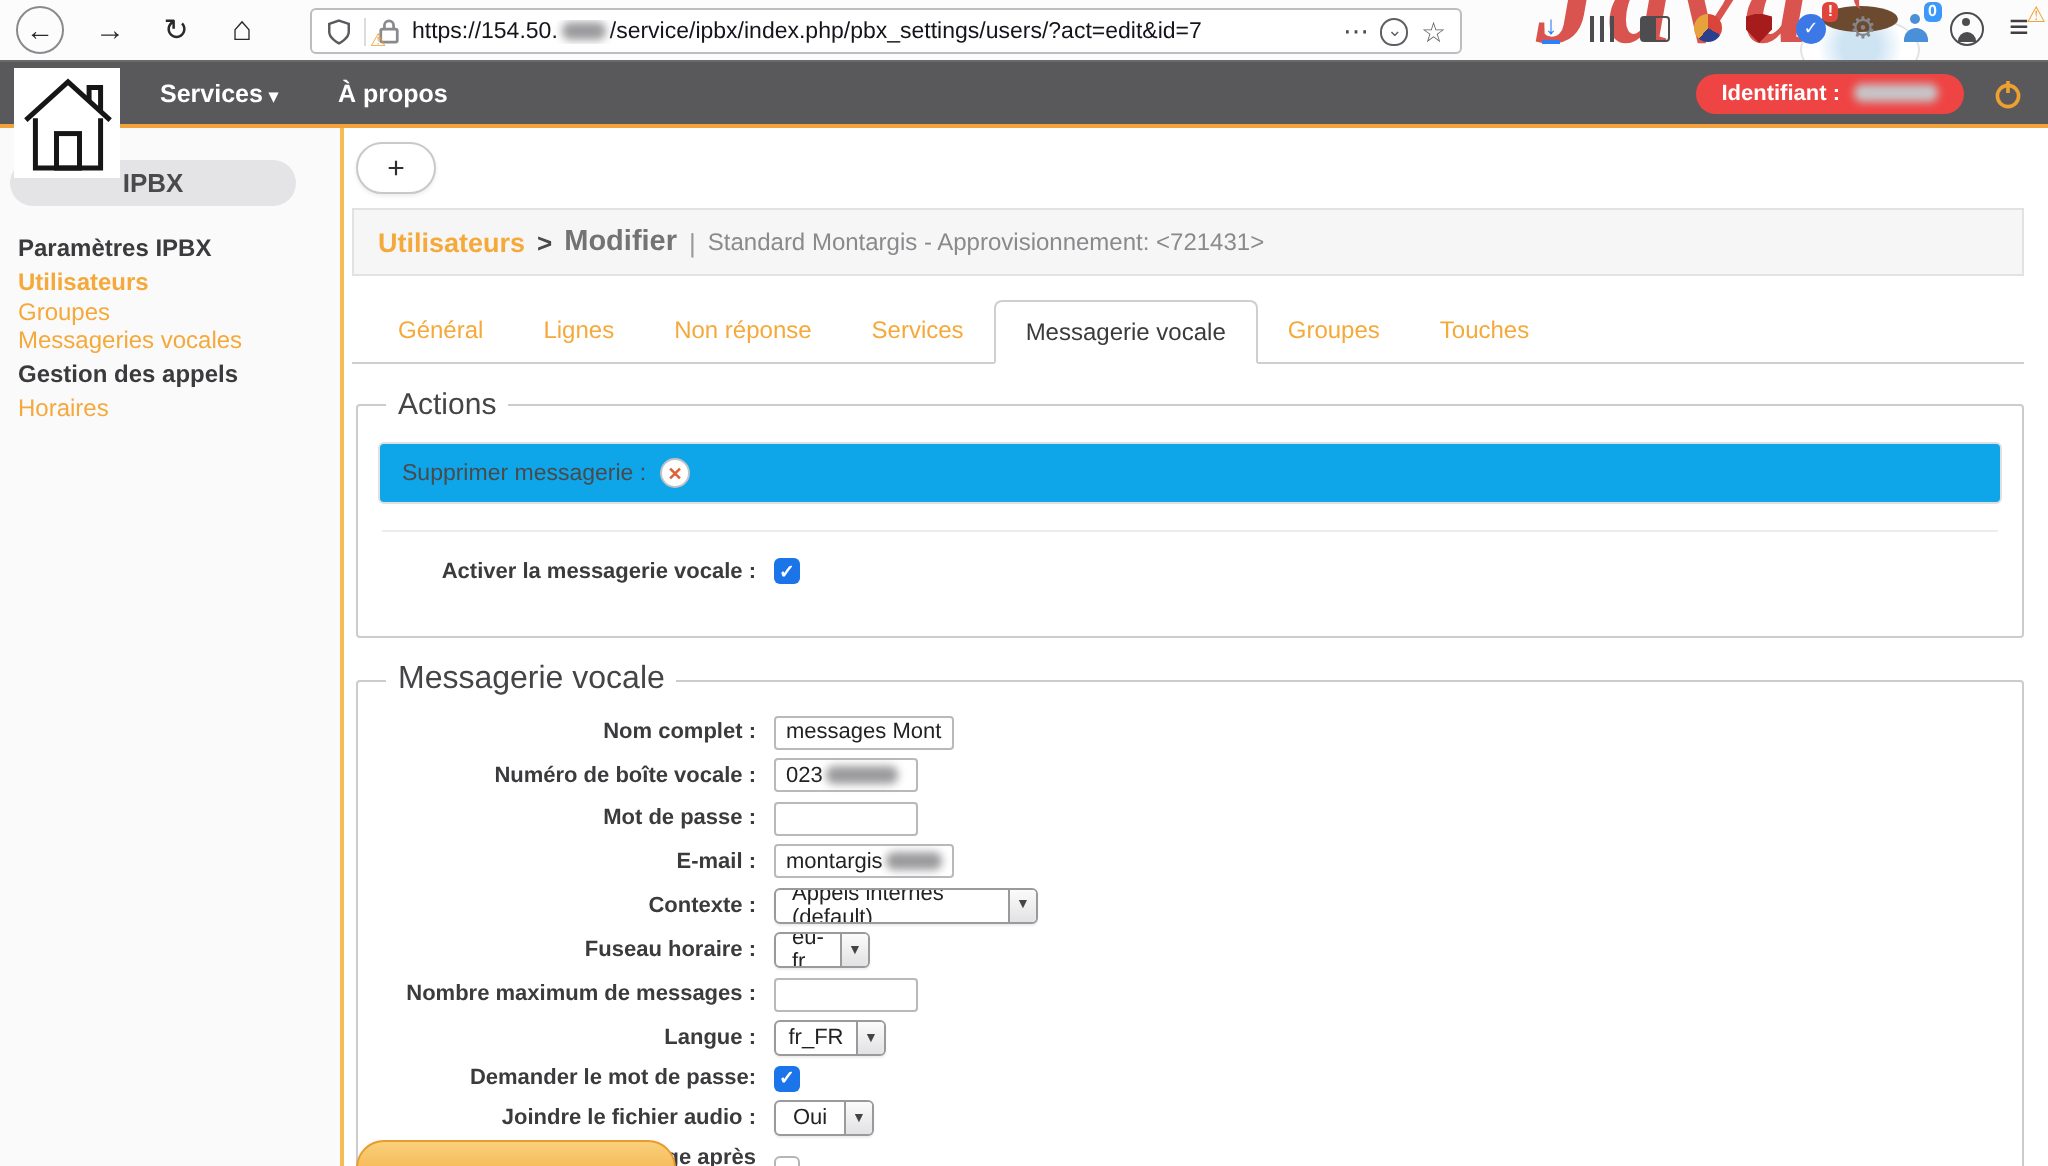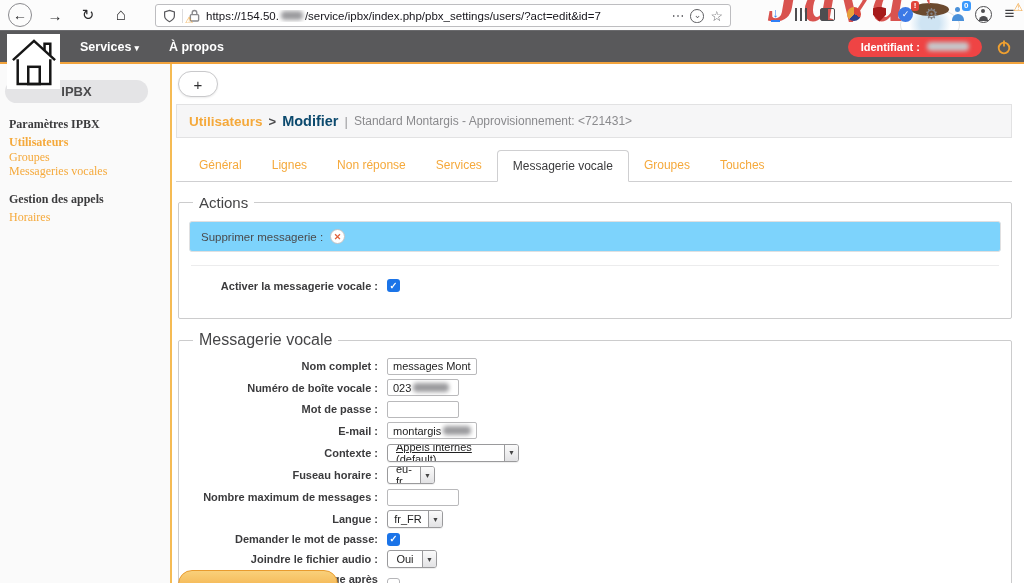--- a/index.html
+++ b/index.html
@@ -57,42 +57,42 @@
   .header-right { margin-left:auto; margin-right:12px; display:flex; align-items:center; gap:14px; }
   .id-pill { background:#ef4444; border-radius:11px; padding:4px 13px; color:#fff; font-size:11px; font-weight:bold; display:flex; align-items:center; gap:7px; }
   .power-icon svg { display:block; }
 
   .logo-box { position:absolute; left:7px; top:34px; width:53px; height:55px; background:#fff; z-index:6; display:flex; align-items:center; justify-content:center; }
 
   
   .main-wrap { display:flex; height:524px; }
   .sidebar { width:172px; background:#fafafa; border-right:2px solid #f5bb54; padding-top:16px; }
   .brand-pill { margin:0 22px 14px 5px; background:#e4e4e6; border-radius:12px; padding:4px 0; text-align:center; font-weight:bold; font-size:13px; color:#4a4a4c; }
-  .side-section { padding-left:9px; margin-top:13px;font-family:Liberation Serif, serif; }
+  .side-section { padding-left:9px; margin-top:2px; }
   .side-title { font-weight:bold; font-size:12px; color:#3b3b3d; margin-bottom:3px; }
   .side-link { font-size:12px; color:#f5a93b; line-height:14.5px; cursor:pointer; }
   .side-link.strong { font-weight:bold; }
 
   .content { flex:1; position:relative; padding:0 12px 0 4px; }
   .add-btn { margin:7px 0 0 2px; width:40px; height:26px; background:#fff; border:1px solid #c9c9cb; border-radius:14px; display:flex; align-items:center; justify-content:center; font-size:15px; color:#2f2f31; box-shadow:0 1px 2px rgba(0,0,0,.08); cursor:pointer; }
   .breadcrumb { margin-top:7px; background:#f6f6f7; border:1px solid #e2e2e3; padding:8px 12px; display:flex; align-items:center; gap:6px; }
   .bc-link { color:#f5a93b; font-weight:bold; font-size:13.5px; cursor:pointer; }
   .bc-sep { color:#4a4a4c; font-weight:bold; font-size:13px; }
-  .bc-current { color:#0c4a6e; font-weight:bold; font-size:14.5px; }
+  .bc-current { color:#737373; font-weight:bold; font-size:14.5px; }
   .bc-div { color:#9a9a9d; font-size:13px; }
   .bc-detail { color:#8a8a8d; font-size:12px; }
 
   .tabs { display:flex; margin-top:12px; border-bottom:1px solid #cfcfd1; padding-left:8px; }
   .tab { padding:8px 15px; font-size:12px; color:#f5a93b; cursor:pointer; }
   .tab.active { background:#fff; border:1px solid #cfcfd1; border-bottom:1px solid #fff; border-radius:4px 4px 0 0; color:#3b3b3d; margin-bottom:-1px; }
 
   fieldset { border:1px solid #cccccd; border-radius:2px; margin:12px 0 0 2px; padding:4px 10px 12px; }
   legend { font-size:15px; color:#454547; padding:0 6px; margin-left:4px; }
   fieldset.vm legend { font-size:16px; }
-  .action-bar { margin-top:6px; background:#7dd3fc; border:1px solid #e0e0e1; border-radius:3px; padding:7px 11px; font-size:11.5px; color:#4a4a4c; display:flex; align-items:center; gap:7px; }
+  .action-bar { margin-top:6px; background:#0ea5e9; border:1px solid #e0e0e1; border-radius:3px; padding:7px 11px; font-size:11.5px; color:#4a4a4c; display:flex; align-items:center; gap:7px; }
   .x-circle { width:15px; height:15px; border-radius:50%; background:#fff; border:1px solid #c2c2c4; color:#e0603a; font-weight:bold; font-size:9px; display:flex; align-items:center; justify-content:center; cursor:pointer; }
   hr.sep { border:none; border-top:1px solid #ececed; margin:13px 2px; }
 
   .form-row { display:flex; align-items:center; margin:4.5px 0; }
   .f-label { width:198px; padding-right:9px; text-align:right; font-weight:bold; font-size:11px; color:#3b3b3d; }
   .f-input, .fake-input { height:17px; border:1px solid #b9b9bb; border-radius:2px; background:#fff; font-size:11px; color:#222; padding:1px 5px; font-family:inherit; }
   .fake-input { display:inline-flex; align-items:center; gap:2px; }
   .w90 { width:90px; } .w72 { width:72px; }
   .fake-select { display:inline-flex; align-items:stretch; border:1px solid #9a9a9c; border-radius:3px; background:#fff; font-size:11px; color:#222; overflow:hidden; box-shadow:0 1px 1px rgba(0,0,0,.07); height:18px; cursor:pointer; }
   .fs-text { display:flex; align-items:center; padding:0 8px; }
@@ -301,21 +301,21 @@
         <div class="form-row">
           <span class="f-label">E-mail :</span>
           <span class="fake-input w90">
             <span>montargis</span>
             <span class="blob" style="width:40px;"></span>
           </span>
         </div>
         <div class="form-row">
           <span class="f-label">Contexte :</span>
           <span class="fake-select">
-            <span class="fs-text" style="width:116px;text-decoration:underline;">Appels internes (default)</span>
+            <span class="fs-text" style="width:116px;">Appels internes (default)</span>
             <span class="fs-btn">▼</span>
           </span>
         </div>
         <div class="form-row">
           <span class="f-label">Fuseau horaire :</span>
           <span class="fake-select">
             <span class="fs-text center" style="width:32px;">eu-fr</span>
             <span class="fs-btn">▼</span>
           </span>
         </div>

